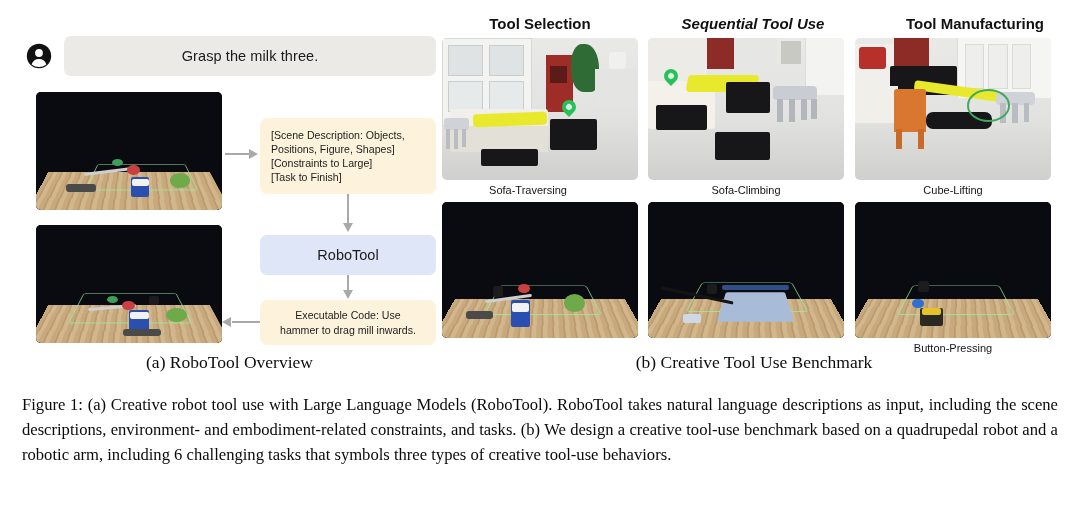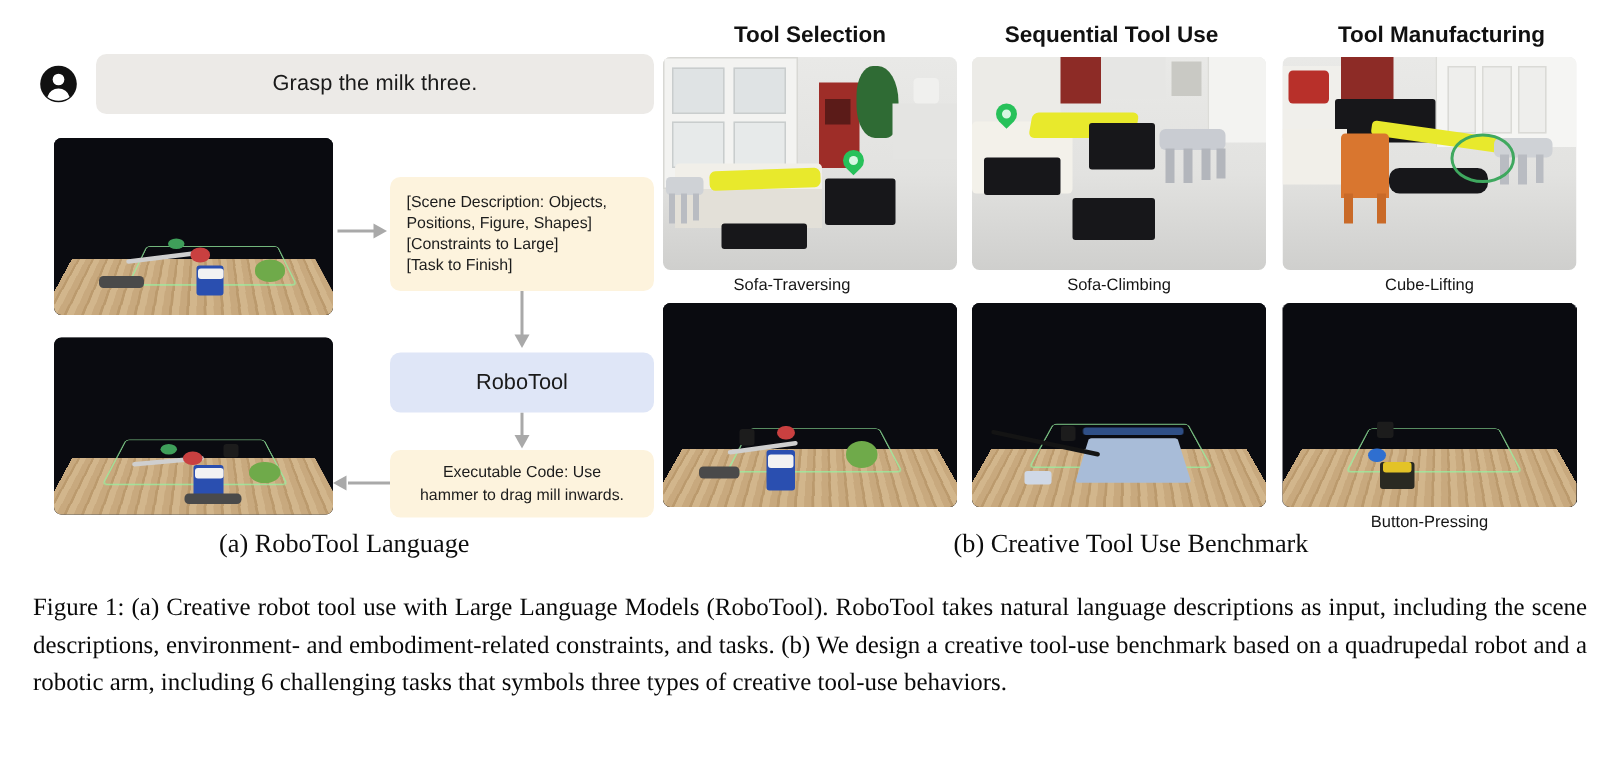--- a/index.html
+++ b/index.html
@@ -192,22 +192,22 @@
   }
   .col-header {
     position: absolute;
     top: 5px;
     font-size: 15px;
     font-weight: 700;
     color: #111;
     text-align: center;
   }
   #hdr-0 { left: 0px;   width: 200px; }
-  #hdr-1 { left: 196px; width: 210px; }
-  #hdr-2 { left: 416px; width: 210px; }
+  #hdr-1 { left: 208px; width: 210px; font-style: italic; }
+  #hdr-2 { left: 430px; width: 210px; }
 
   .bench-cell { position: absolute; }
   .bench-photo {
     position: absolute;
     left: 0; top: 0;
     border-radius: 5px;
     overflow: hidden;
   }
   .bench-label {
     position: absolute;
@@ -537,17 +537,17 @@
         </div>
         <div class="obj" style="left:32%;top:58%;width:6%;height:8%;background:#1c1c1c;"></div>
         <div class="obj" style="left:29%;top:71%;width:6%;height:7%;background:#2f6fd0;border-radius:50%;"></div>
         <div class="obj" style="left:33%;top:78%;width:12%;height:13%;background:#2a2a22;border-radius:2px;"></div>
         <div class="obj" style="left:34%;top:78%;width:10%;height:5%;background:#e3c327;border-radius:2px;"></div>
       </div>
       <div class="bench-label" style="top:140px;">Button-Pressing</div>
     </div>
   </div>
 
-  <div class="sub-caption" id="subcap-a">(a) RoboTool Language</div>
+  <div class="sub-caption" id="subcap-a">(a) RoboTool Overview</div>
   <div class="sub-caption" id="subcap-b">(b) Creative Tool Use Benchmark</div>
 </div>
 
 <div id="caption"><span class="figlabel">Figure 1:</span><span>  (a) Creative robot tool use with Large Language Models (RoboTool).  RoboTool takes natural language descriptions as input, including the scene descriptions, environment- and embodiment-related constraints, and tasks.  (b) We design a creative tool-use benchmark based on a quadrupedal robot and a robotic arm, including 6 challenging tasks that symbols three types of creative tool-use behaviors.</span></div>
 
 </body></html>

